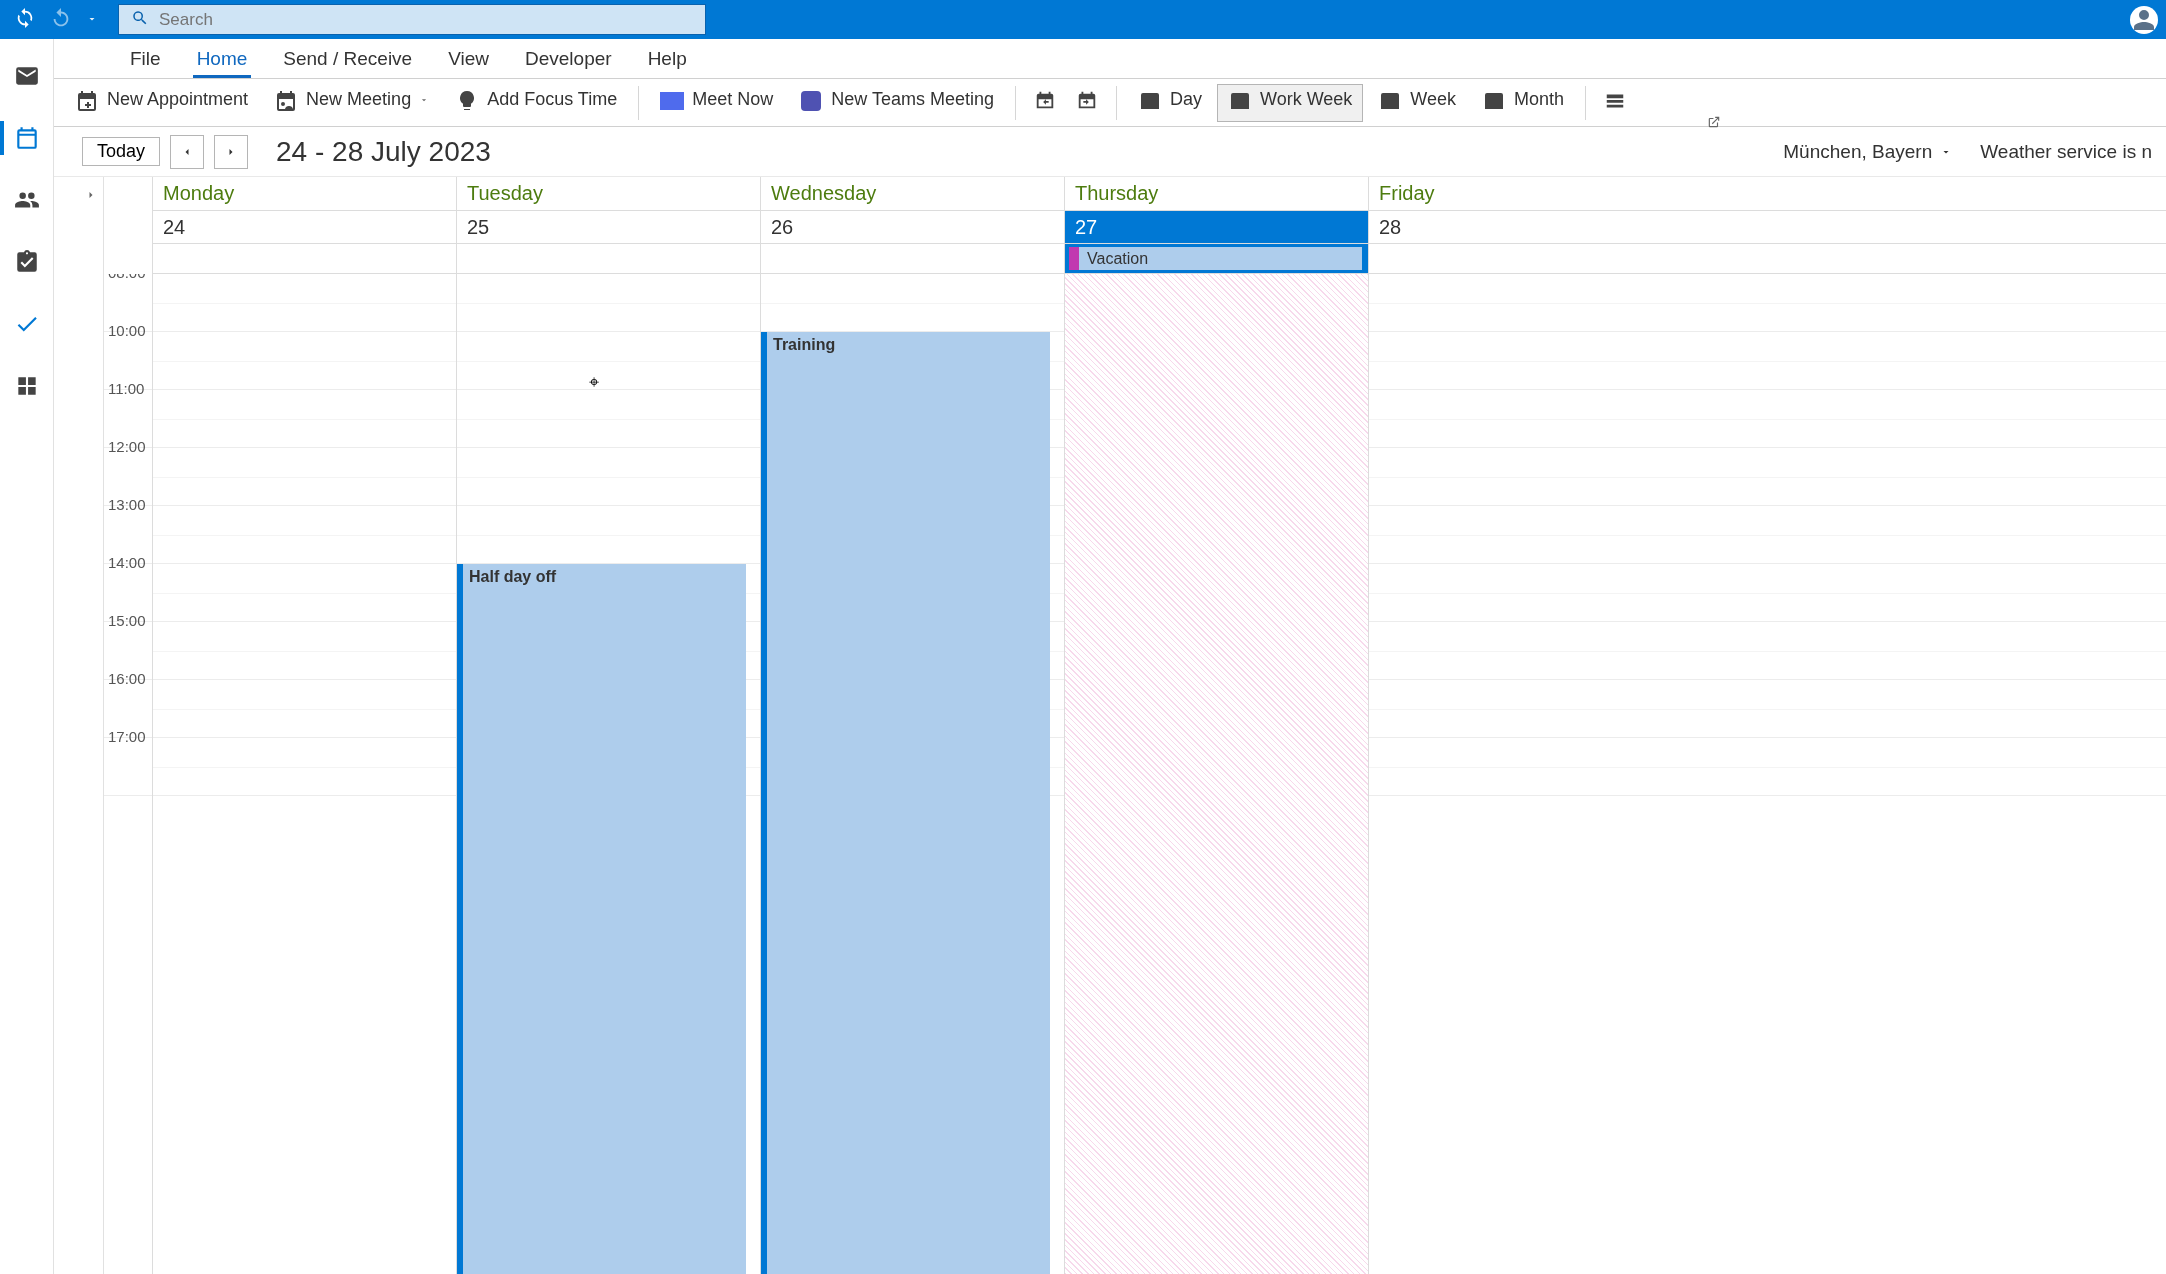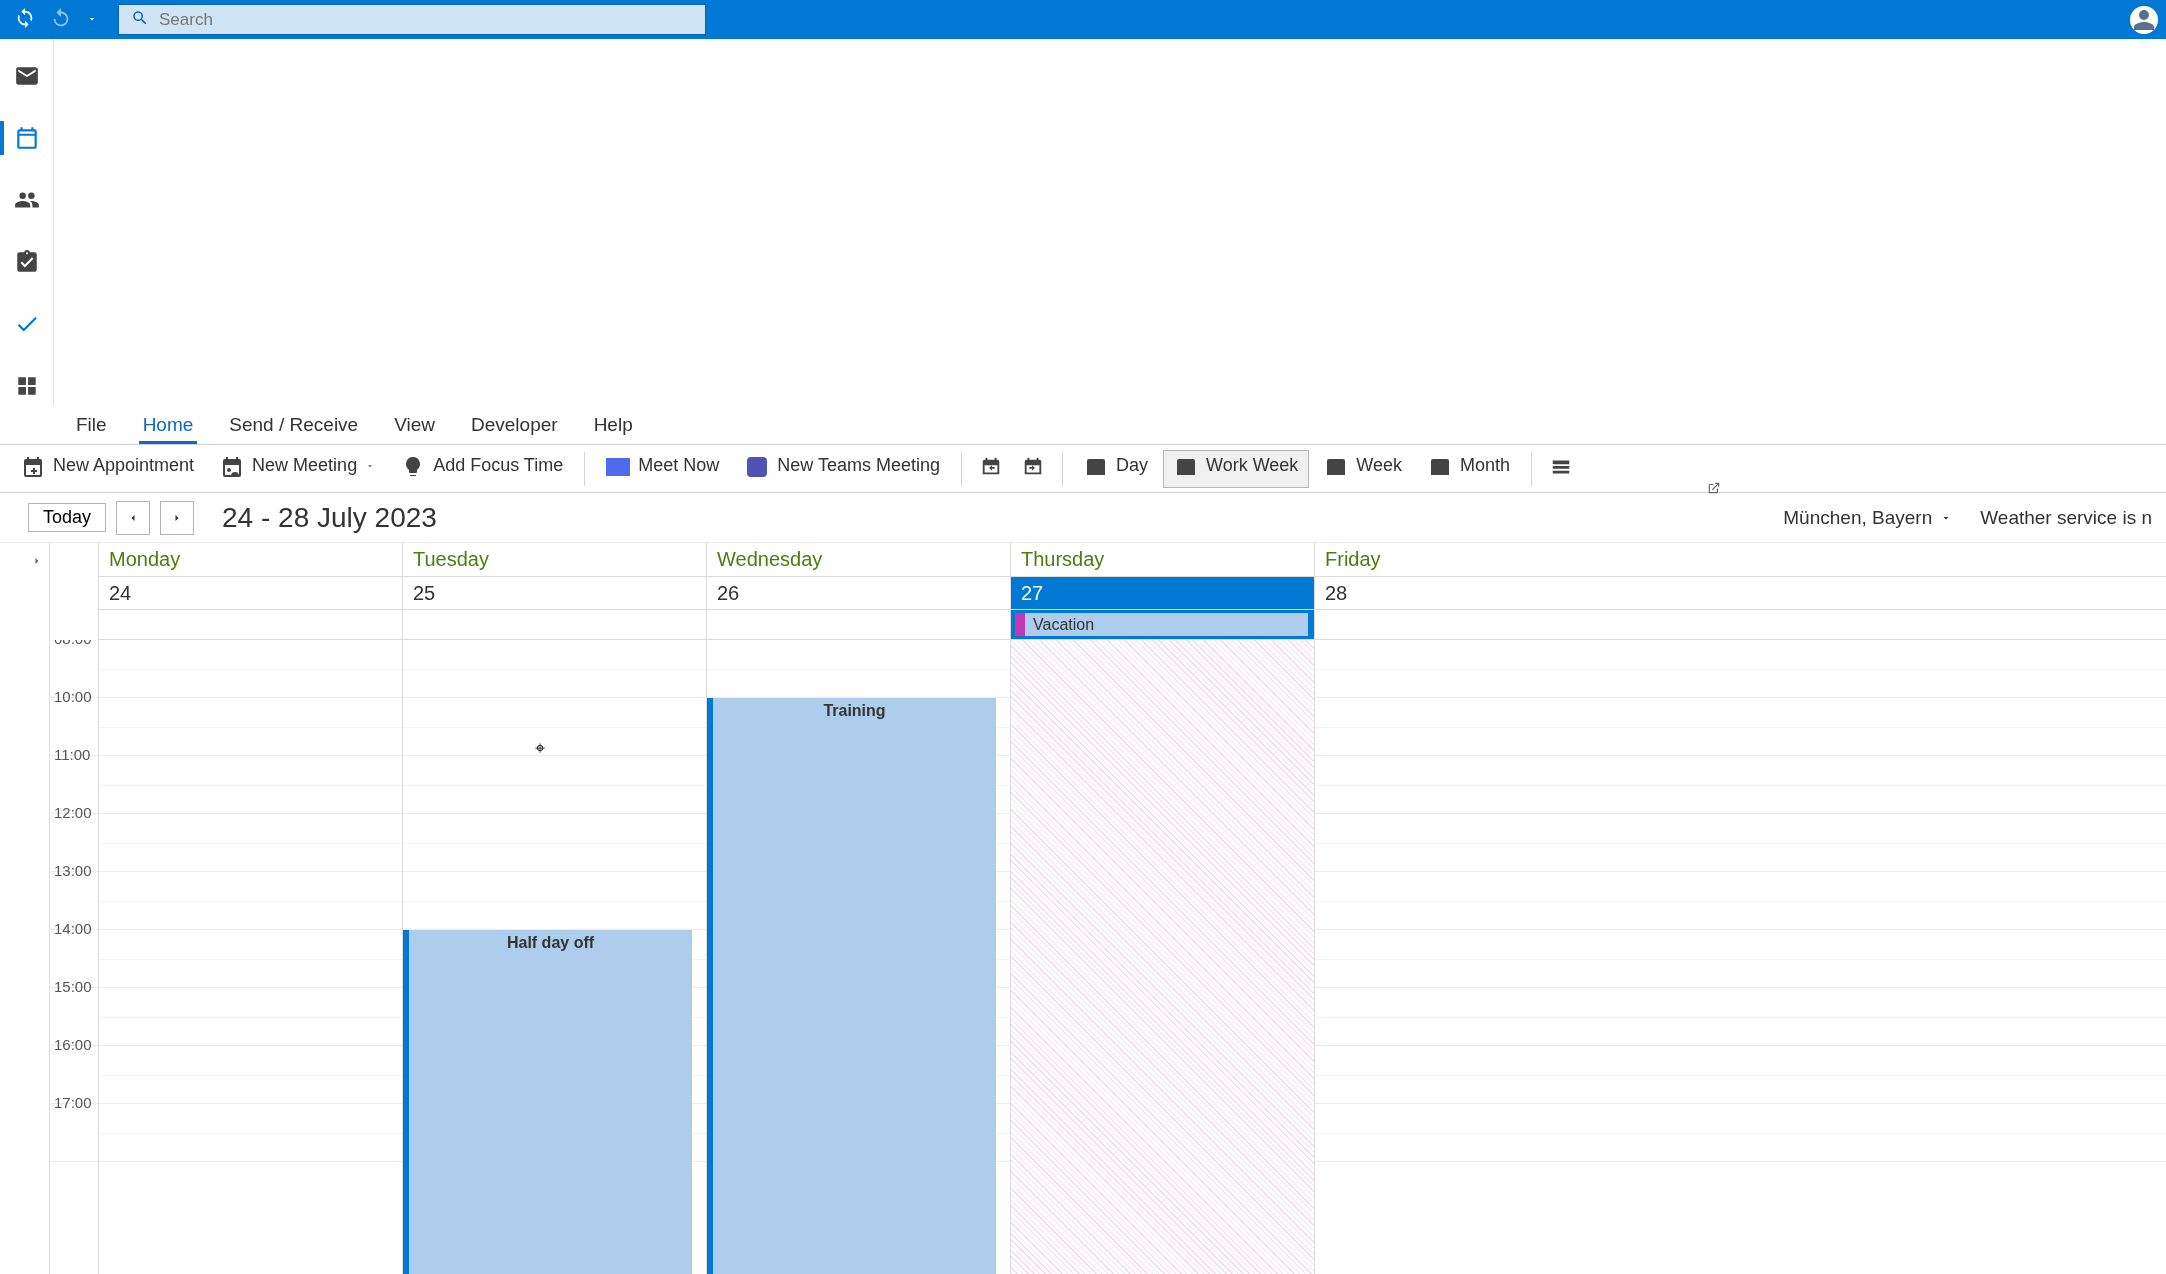--- a/index.html
+++ b/index.html
@@ -15,21 +15,21 @@
   .titlebar .avatar { margin-left: auto; width: 28px; height: 28px; border-radius: 50%; background: #fff; display:flex; align-items:center; justify-content:center; }
   .titlebar .avatar svg { width:24px; height:24px; fill:#5b7189; }
   .qat .chev-down { opacity:.9; }
 
   
   .tabs { height: 40px; display: flex; align-items: flex-end; gap: 28px; padding: 0 24px; padding-left: 72px; border-bottom: 1px solid #d0d0d0; color:#333; }
   .tabs .tab { font-size: 19px; padding: 6px 4px 8px 4px; cursor: pointer; }
   .tabs .tab.active { color:#1068bf; border-bottom: 3px solid #1068bf; padding-bottom: 5px; }
 
   
-  .shell { display: flex; height: calc(1274px - 39px); flex-direction: column; }
+  .shell { display: flex; height: calc(1274px - 39px); }
   .leftrail { width: 54px; background: #fff; border-right: 1px solid #e1e1e1; display: flex; flex-direction: column; align-items: center; padding-top: 18px; gap: 24px; }
   .leftrail .railbtn { width: 38px; height: 38px; display:flex; align-items:center; justify-content:center; cursor:pointer; position:relative; }
   .leftrail .railbtn svg { width:26px; height:26px; fill:#444; }
   .leftrail .railbtn.sel::before { content:""; position:absolute; left:-8px; top:2px; bottom:2px; width:4px; background:#0078d4; }
   .leftrail .railbtn.sel svg { fill:#0078d4; }
 
   .rightpanel { flex:1; display:flex; flex-direction:column; overflow:hidden; }
 
   
   .ribbon { height: 48px; border-bottom: 1px solid #d0d0d0; display:flex; align-items:center; padding: 0 10px; gap: 4px; position:relative; }
@@ -76,21 +76,21 @@
   .vac-event { position:absolute; left:4px; right:6px; top:3px; bottom:3px; background:#aecdec; border-left:10px solid #c138b0; padding-left:8px; font-size:16px; color:#333; display:flex; align-items:center; }
 
   
   .timegrid { position:relative; margin-left:0; height: calc(100% - 97px); overflow:hidden; }
   .hourrow { height:58px; border-bottom:1px solid #ececec; position:relative; }
   .hourrow::after { content:""; position:absolute; left:48px; right:0; top:50%; height:0; border-top:1px solid #f4f4f4; }
   .hourlabel { position:absolute; left:4px; top:-10px; font-size:15px; color:#555; width:44px; text-align:left; }
   .gridcols { position:absolute; left:48px; right:0; top:0; bottom:0; display:flex; }
   .gridcols .gcol { border-left:1px solid #dcdcdc; position:relative; }
   .gridcols .gcol.ooo { background: repeating-linear-gradient(45deg, #f7d9ec, #f7d9ec 1px, #fff 1px, #fff 4px); }
-  .event { position:absolute; background:#aecdec; border-left:6px solid #0078d4; padding:4px 6px; font-size:16px; color:#333; font-weight:600; overflow:hidden;text-align:center; }
+  .event { position:absolute; background:#aecdec; border-left:6px solid #0078d4; padding:4px 6px; font-size:16px; color:#333; font-weight:600; overflow:hidden; }
 
   .w-mon, .w-tue, .w-wed, .w-thu { width:304px; }
   .w-fri { width:64px; }
 
   
   .fake-cursor { position:absolute; left:485px; top:98px; font-size:18px; color:#000; pointer-events:none; }
 
 </style>
 </head>
 <body>

